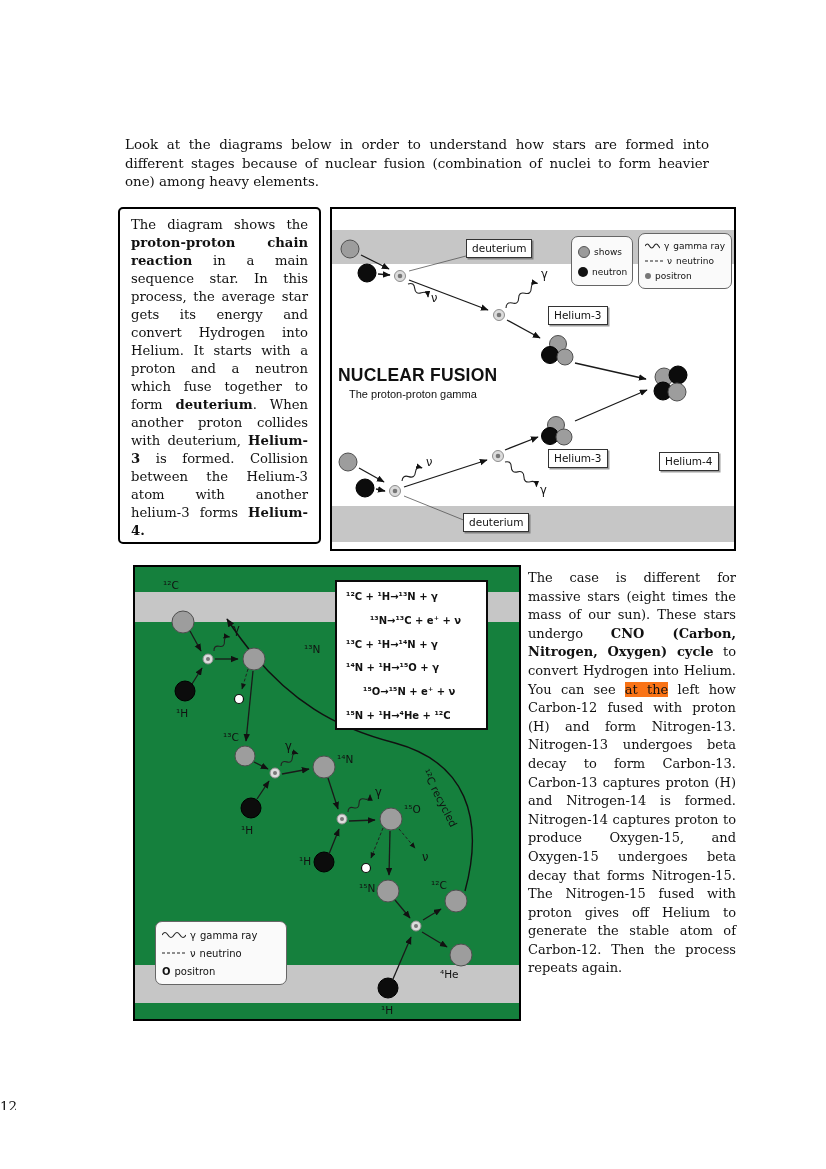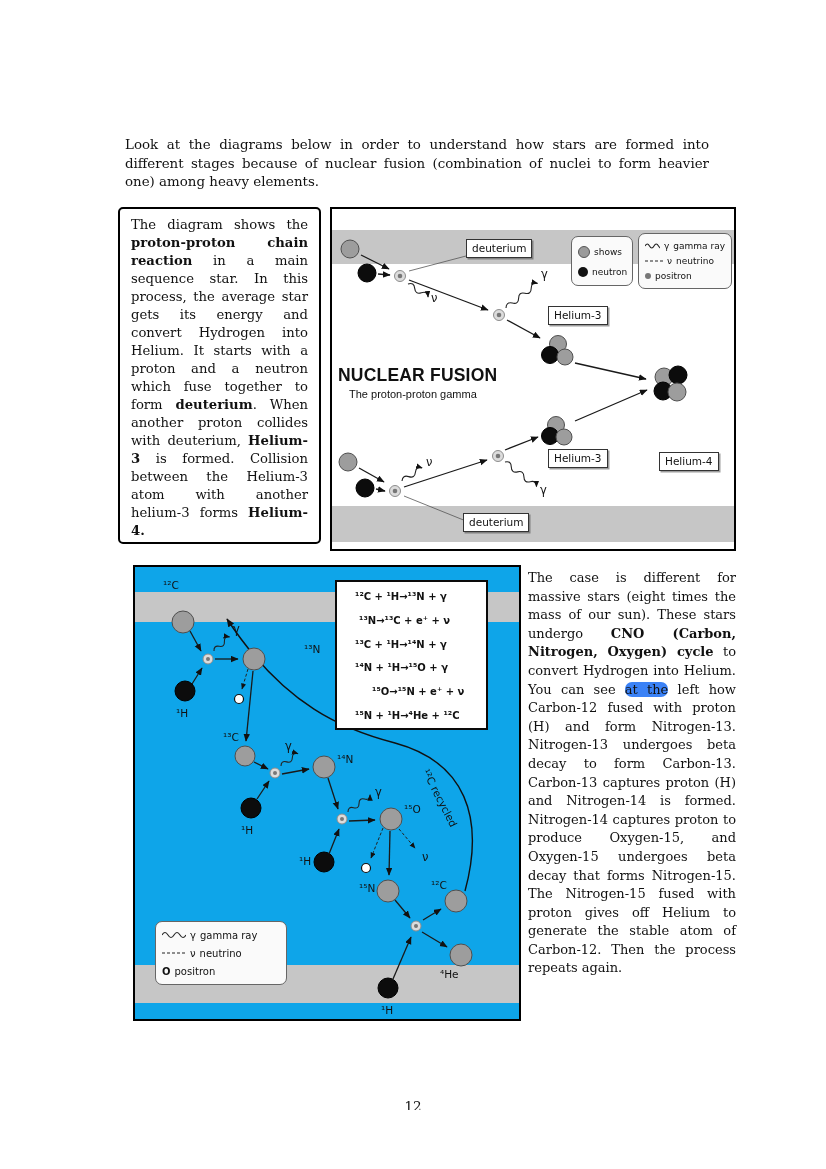--- a/index.html
+++ b/index.html
@@ -1,46 +1,46 @@
 <!DOCTYPE html>
 <html><head>
 <meta charset="utf-8">
 <style>
   html,body{margin:0;padding:0;background:#ffffff;}
   .page{position:relative;width:826px;height:1110px;background:#fff;font-family:"DejaVu Serif",serif;color:#111;overflow:hidden;}
   .intro{position:absolute;left:125px;top:136px;width:584px;font-size:13.4px;line-height:18.6px;text-align:justify;margin:0;}
   .pp-textbox{position:absolute;left:118px;top:207px;width:203px;height:337px;border:2px solid #000;border-radius:5px;box-sizing:border-box;padding:7px 11px 0 11px;font-size:13.2px;line-height:18px;text-align:justify;}
   .cno-text{position:absolute;left:528px;top:569px;width:208px;font-size:13px;line-height:18.6px;text-align:justify;}
-  .hl{background:#3b82f6;border-radius:7px;}
-  .pageno{position:absolute;left:0;right:0;top:1098px;text-align:center;font-size:13.5px;text-decoration:underline;}
+  .hl{background:#f97316;}
+  .pageno{position:absolute;left:0;right:0;top:1098px;font-size:13.5px;text-decoration:underline;}
   .watermark{position:absolute;left:0;right:0;top:1120px;text-align:center;font-family:"Liberation Sans",sans-serif;font-size:14.5px;color:#8b5cf6;letter-spacing:.5px;}
 
   .pp-fig{position:absolute;left:330px;top:207px;width:406px;height:344px;border:2px solid #000;box-sizing:border-box;background:#fff;}
-  .cno-fig{position:absolute;left:133px;top:565px;width:388px;height:456px;border:2px solid #000;box-sizing:border-box;background:#0ea5e9;}
+  .cno-fig{position:absolute;left:133px;top:565px;width:388px;height:456px;border:2px solid #000;box-sizing:border-box;background:#15803d;}
   .fig-svg{position:absolute;left:0;top:0;}
 
   .fig-label{position:absolute;font-family:"DejaVu Sans",sans-serif;font-size:10.5px;color:#111;white-space:nowrap;}
   .boxed{background:#fff;border:1px solid #333;padding:0 5px;line-height:17px;box-shadow:1.5px 1.5px 0 rgba(60,60,60,.5);font-size:10.5px;}
   .sym{font-size:11.5px;}
   .pp-title{position:absolute;left:6px;top:156px;font-family:"Liberation Sans",sans-serif;font-weight:bold;font-size:17.5px;letter-spacing:.2px;white-space:nowrap;}
   .pp-sub{position:absolute;left:17px;top:179px;font-family:"Liberation Sans",sans-serif;font-size:11px;white-space:nowrap;}
 
   .legend{position:absolute;border:1px solid #666;border-radius:7px;background:#fafafa;font-family:"DejaVu Sans",sans-serif;padding:4px 6px;display:flex;flex-direction:column;justify-content:space-around;box-sizing:border-box;}
   .lrow{display:flex;align-items:center;gap:4px;white-space:nowrap;}
   .legA{left:239px;top:27px;width:62px;height:50px;font-size:9px;}
   .legB{left:306px;top:24px;width:94px;height:56px;font-size:9px;}
   .cno-legend{left:20px;top:354px;width:132px;height:64px;font-size:10px;}
   .dot{width:10px;height:10px;border-radius:50%;display:inline-block;flex:0 0 auto;}
   .proton-dot{background:#9a9a9a;border:1px solid #555;}
   .neutron-dot{background:#111;}
   .pos-dot{width:6px;height:6px;border-radius:50%;background:#777;display:inline-block;flex:0 0 auto;}
 
-  .eqbox{position:absolute;left:200px;top:13px;width:153px;height:150px;border:2px solid #0a0a0a;background:#fff;box-sizing:border-box;padding:9px 5px 7px 18px;font-family:"DejaVu Sans",sans-serif;font-size:10px;font-weight:bold;display:flex;flex-direction:column;justify-content:space-between;}
+  .eqbox{position:absolute;left:200px;top:13px;width:153px;height:150px;border:2px solid #0a0a0a;background:#fff;box-sizing:border-box;padding:9px 5px 7px 9px;font-family:"DejaVu Sans",sans-serif;font-size:10px;font-weight:bold;display:flex;flex-direction:column;justify-content:space-between;}
   .eq{white-space:nowrap;}
-  .eq.ind1{margin-left:4px;}
+  .eq.ind1{margin-left:4px;text-align:center;}
   .eq.ind2{margin-left:17px;}
   .rot-label{position:absolute;left:296px;top:200px;transform:rotate(63deg);transform-origin:0 0;font-family:"DejaVu Sans",sans-serif;font-size:10.5px;white-space:nowrap;}
 
   
   .proton{fill:#9d9d9d;stroke:#4f4f4f;stroke-width:1;}
   .neutron{fill:#0c0c0c;stroke:#000;stroke-width:1;}
   .iso{fill:#9d9d9d;stroke:#4f4f4f;stroke-width:1;}
   .fuse-o{fill:#dcdcdc;stroke:#8d8d8d;stroke-width:1;}
   .fuse-i{fill:#777;}
   .arr{stroke:#1a1a1a;stroke-width:1.3;}

